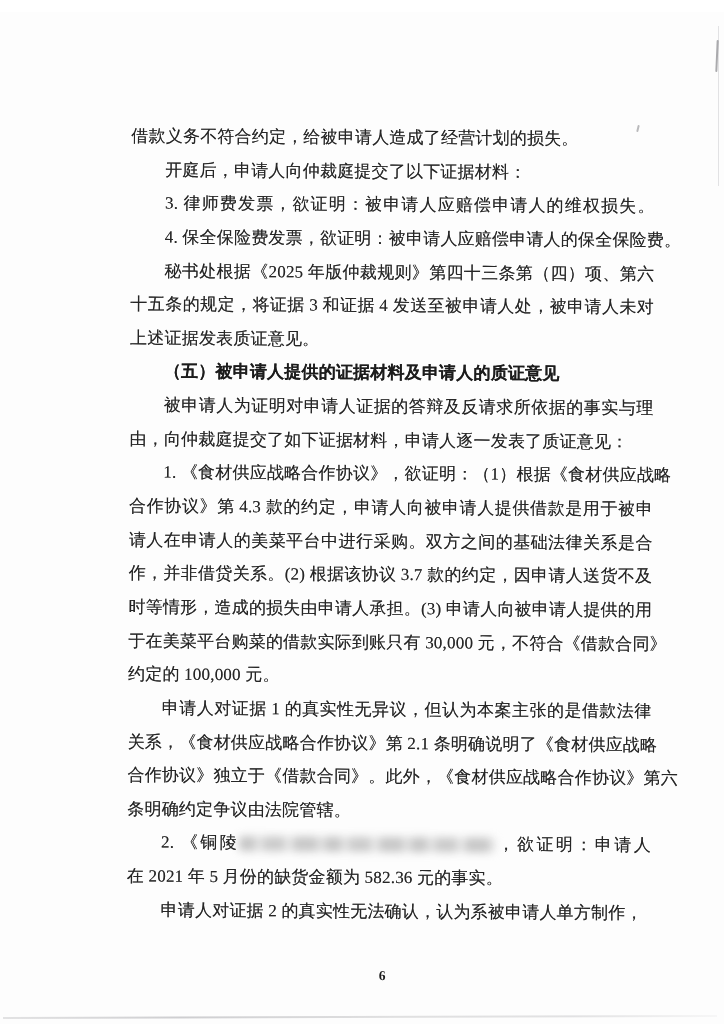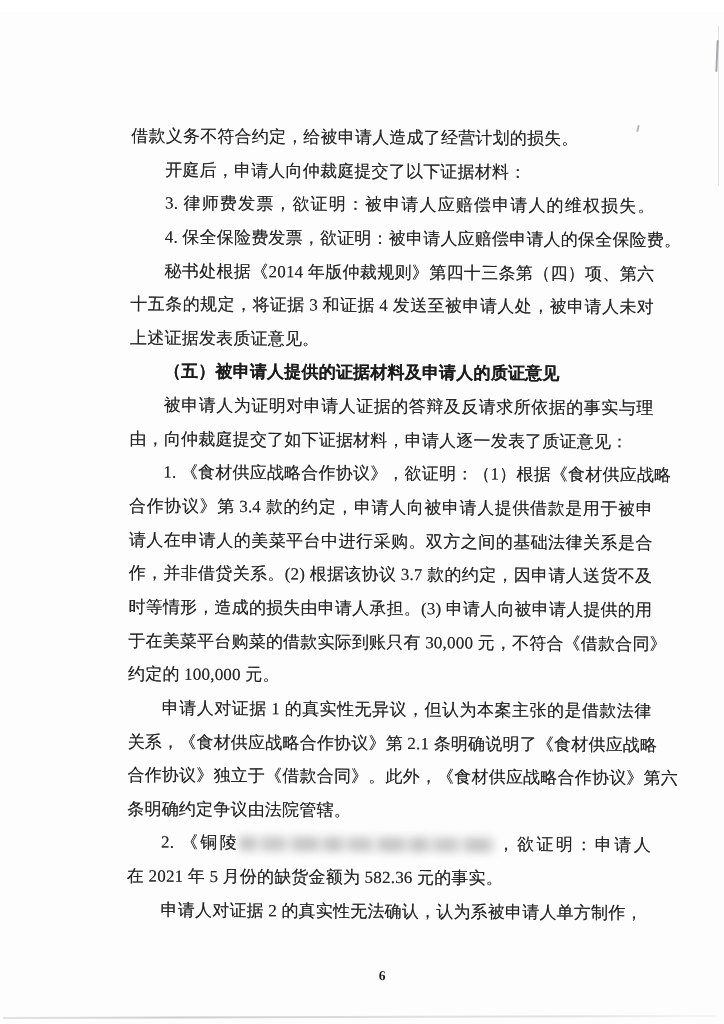--- a/index.html
+++ b/index.html
@@ -173,21 +173,21 @@
           <span>费</span>
           <span>。</span>
         </div>
         <div class="line fill indent">
           <span>秘</span>
           <span>书</span>
           <span>处</span>
           <span>根</span>
           <span>据</span>
           <span>《</span>
-          <span>2014 </span>
+          <span>2025 </span>
           <span>年</span>
           <span>版</span>
           <span>仲</span>
           <span>裁</span>
           <span>规</span>
           <span>则</span>
           <span>》</span>
           <span>第</span>
           <span>四</span>
           <span>十</span>
@@ -299,21 +299,21 @@
           <span>战</span>
           <span>略</span>
         </div>
         <div class="line fill">
           <span>合</span>
           <span>作</span>
           <span>协</span>
           <span>议</span>
           <span>》</span>
           <span>第</span>
-          <span> 3.4 </span>
+          <span> 4.3 </span>
           <span>款</span>
           <span>的</span>
           <span>约</span>
           <span>定</span>
           <span>，</span>
           <span>申</span>
           <span>请</span>
           <span>人</span>
           <span>向</span>
           <span>被</span>

